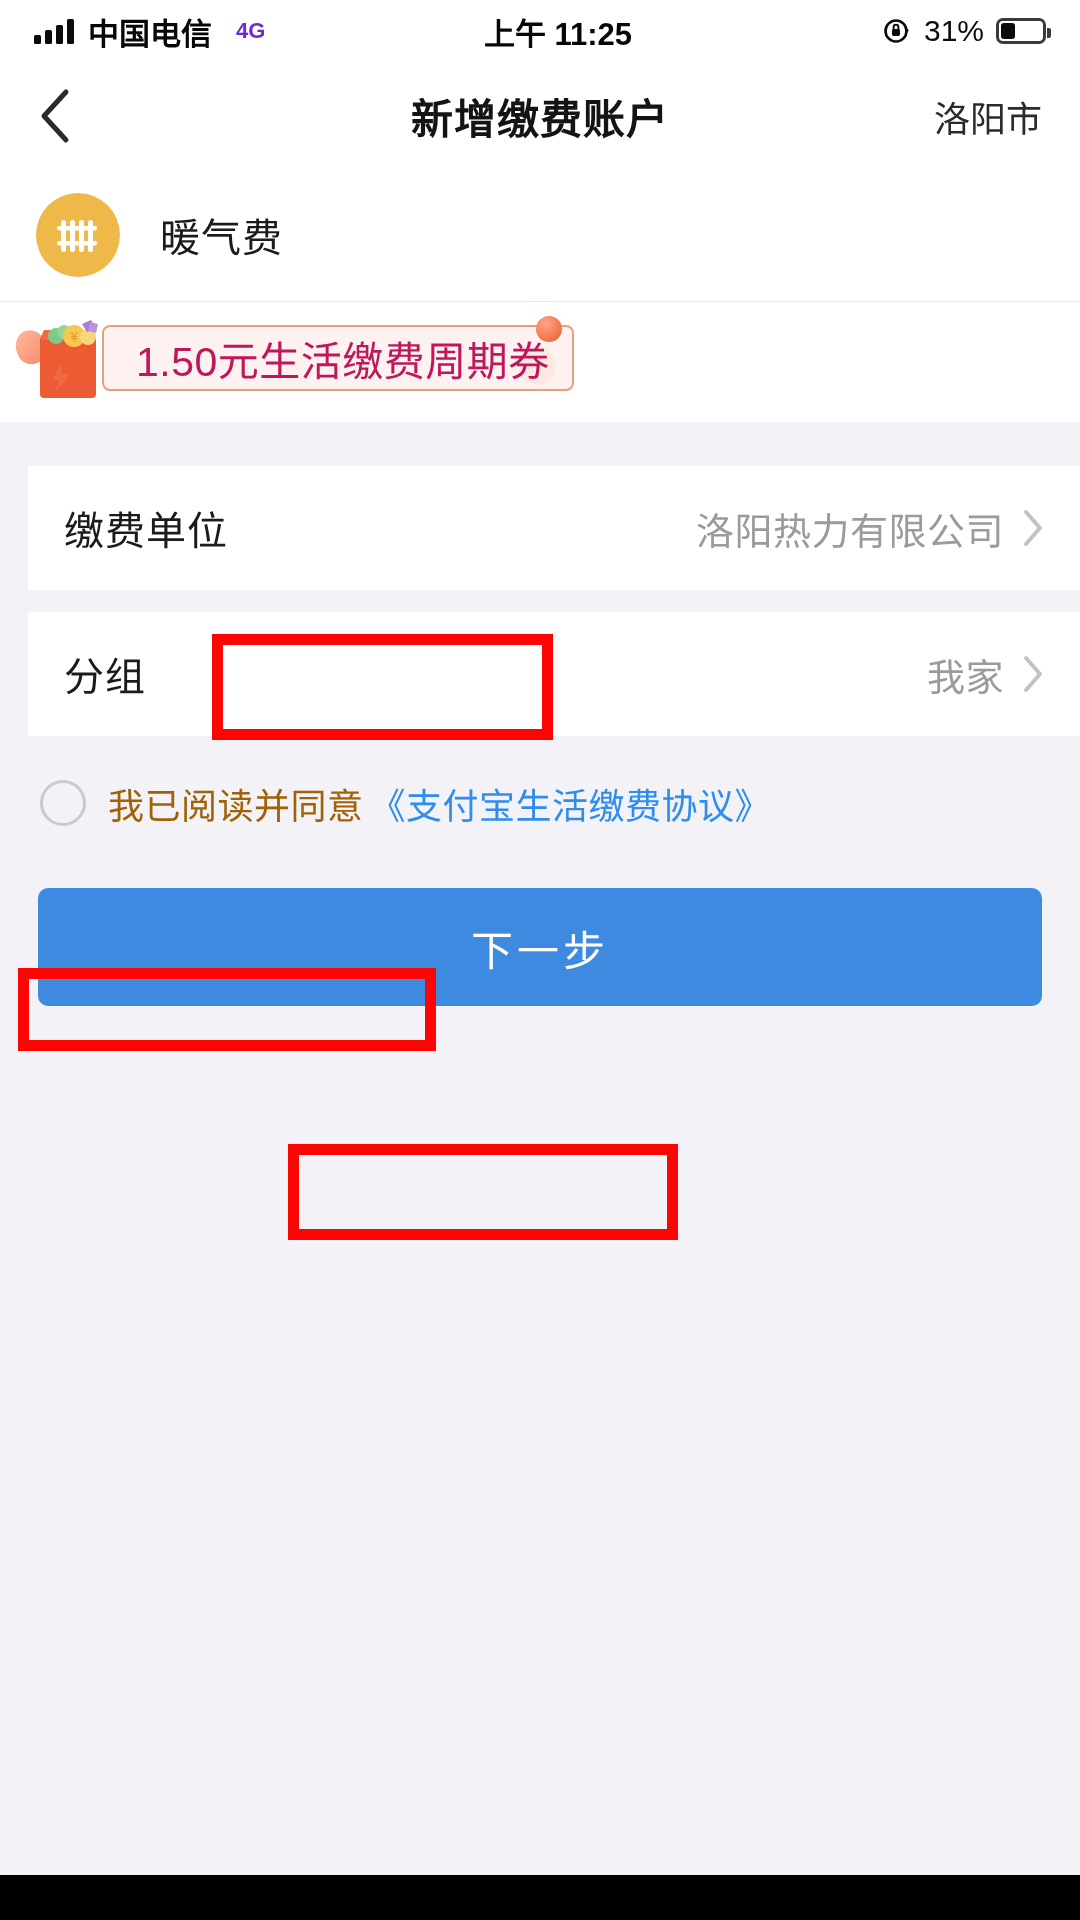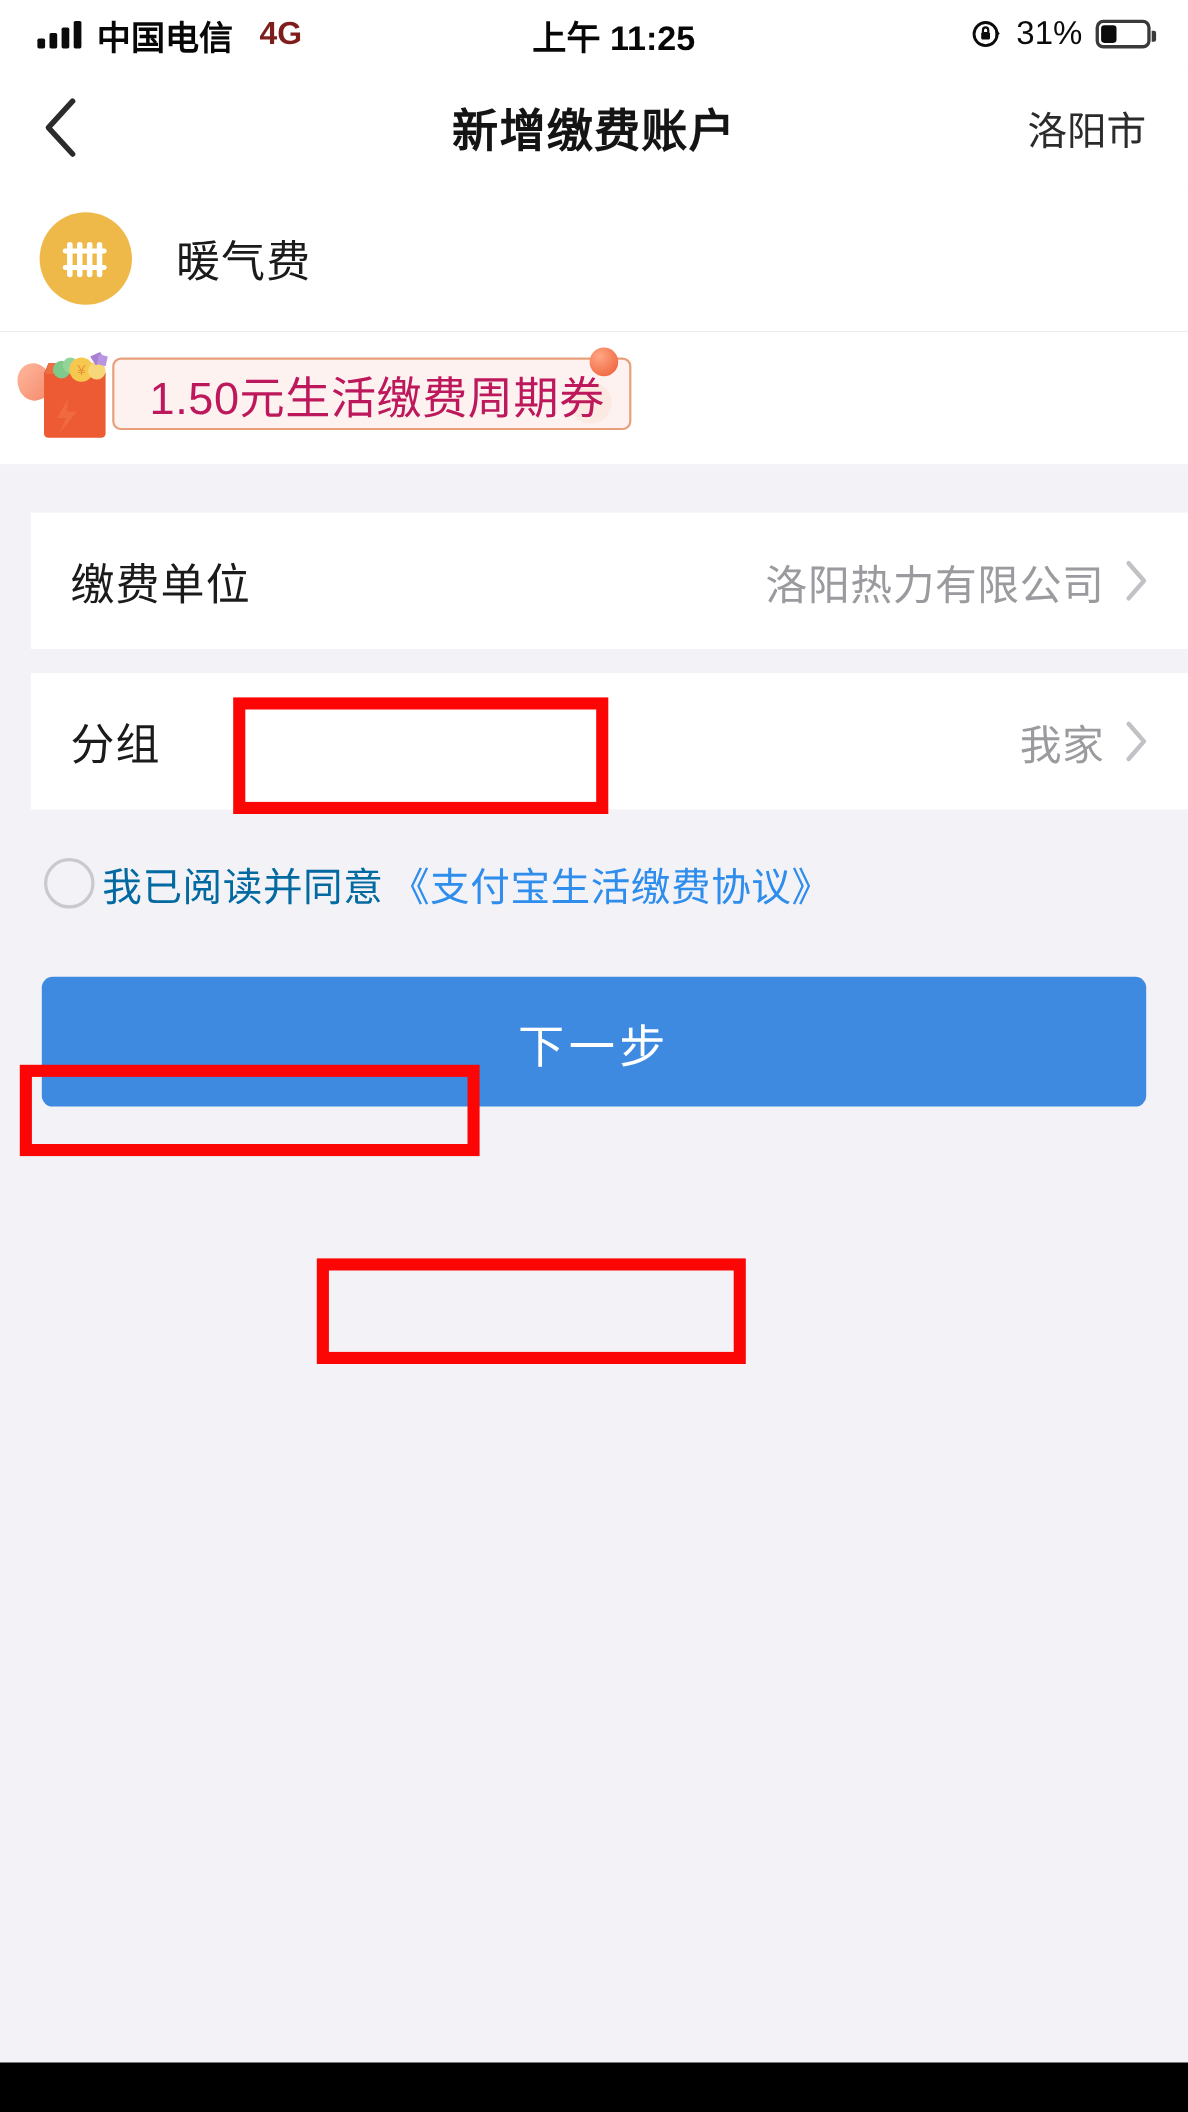--- a/index.html
+++ b/index.html
@@ -52,23 +52,23 @@
   .signal i:nth-child(2) { height: 14px; }
   .signal i:nth-child(3) { height: 19px; }
   .signal i:nth-child(4) { height: 25px; }
   .carrier {
     font-size: 31px;
     font-weight: 700;
     color: #070707;
     letter-spacing: 0px;
   }
   .net {
-    font-size: 29px;
+    font-size: 22px;
     font-weight: 700;
-    color: #7f1d1d;
+    color: #6d28d9;
     margin-left: 10px;
   }
   .sb-center {
     position: absolute;
     left: 0; right: 0;
     text-align: center;
     font-size: 31px;
     font-weight: 700;
     color: #070707;
     pointer-events: none;
@@ -345,23 +345,23 @@
     width: 46px;
     height: 46px;
     border-radius: 50%;
     border: 3px solid #c9c9ce;
     background: transparent;
     flex: 0 0 auto;
     cursor: pointer;
     box-sizing: border-box;
   }
   .agree-text {
-    margin-left: 7px;
+    margin-left: 22px;
     font-size: 36px;
-    color: #0369a1;
+    color: #a16207;
     letter-spacing: 0.5px;
     text-align: right;
   }
   .agree-link {
     font-size: 36px;
     color: #2e8ded;
     letter-spacing: 0.5px;
     cursor: pointer;
     margin-left: 6px;
   }

